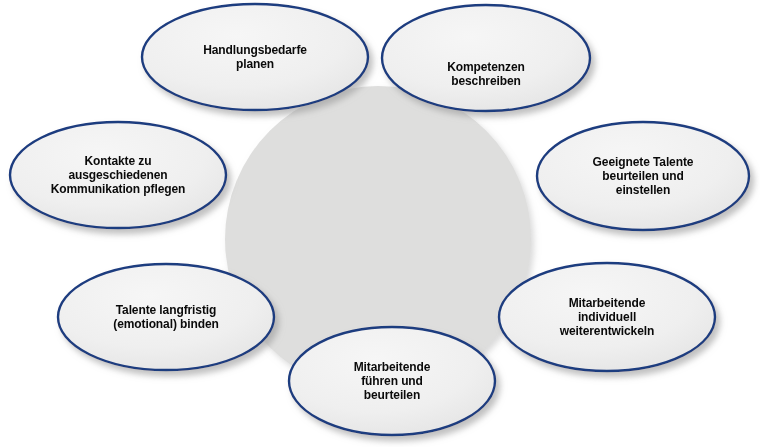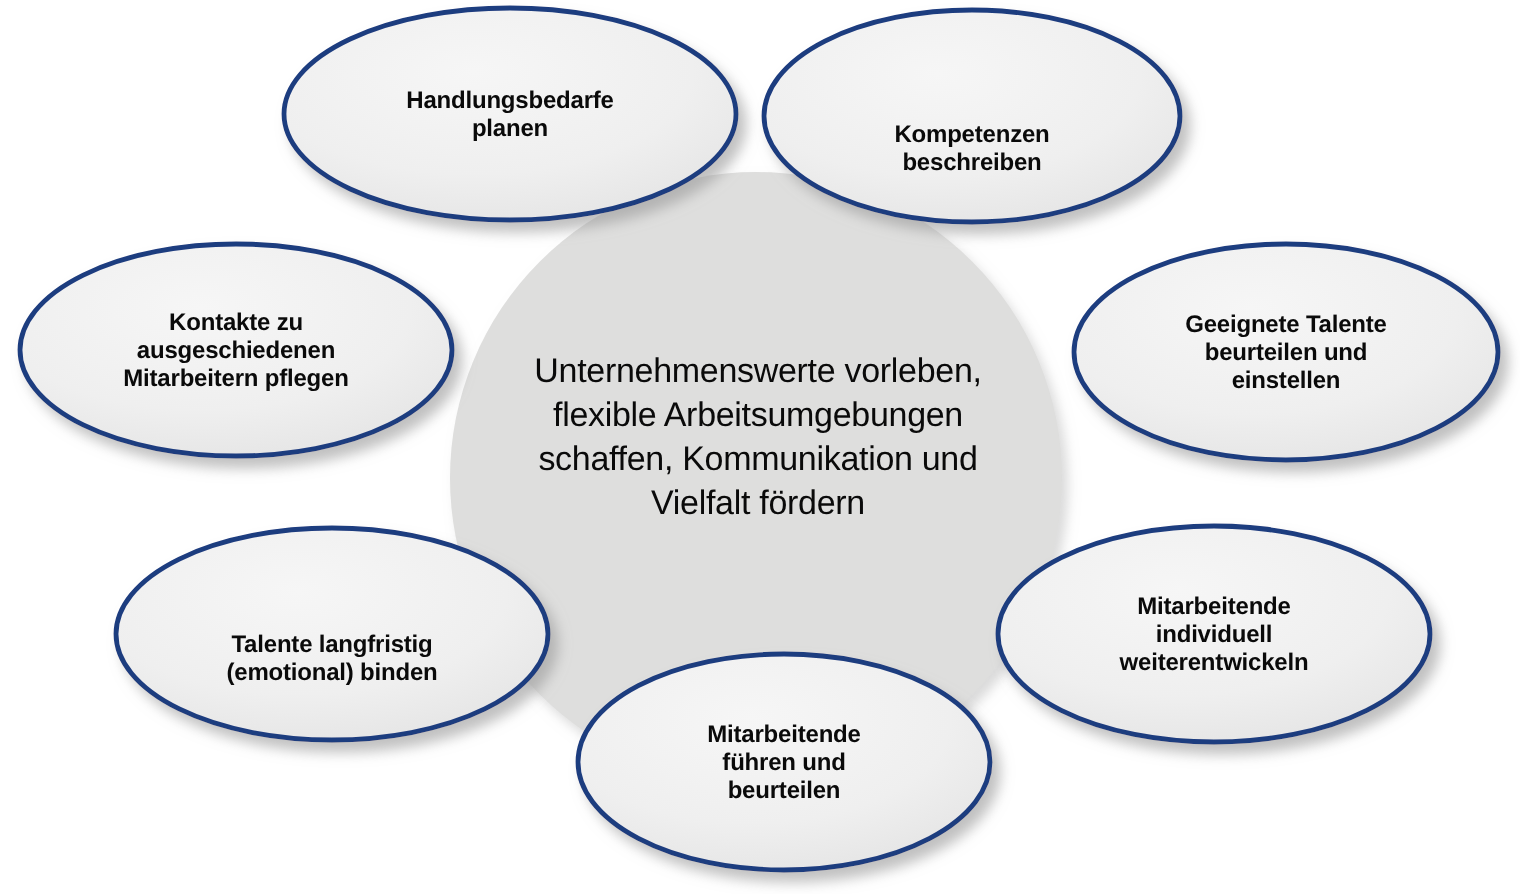--- a/index.html
+++ b/index.html
@@ -75,39 +75,35 @@
         <ellipse cx="255" cy="57" rx="113" ry="53" fill="url(#nodeGrad)" stroke="#1f3c7f" stroke-width="2.4" filter="url(#nodeShadow)"></ellipse>
         <ellipse cx="486" cy="58" rx="104" ry="53" fill="url(#nodeGrad)" stroke="#1f3c7f" stroke-width="2.4" filter="url(#nodeShadow)"></ellipse>
         <ellipse cx="643" cy="176" rx="106" ry="54" fill="url(#nodeGrad)" stroke="#1f3c7f" stroke-width="2.4" filter="url(#nodeShadow)"></ellipse>
         <ellipse cx="607" cy="317" rx="108" ry="54" fill="url(#nodeGrad)" stroke="#1f3c7f" stroke-width="2.4" filter="url(#nodeShadow)"></ellipse>
         <ellipse cx="392" cy="381" rx="103" ry="54" fill="url(#nodeGrad)" stroke="#1f3c7f" stroke-width="2.4" filter="url(#nodeShadow)"></ellipse>
         <ellipse cx="166" cy="317" rx="108" ry="53" fill="url(#nodeGrad)" stroke="#1f3c7f" stroke-width="2.4" filter="url(#nodeShadow)"></ellipse>
         <ellipse cx="118" cy="175" rx="108" ry="53" fill="url(#nodeGrad)" stroke="#1f3c7f" stroke-width="2.4" filter="url(#nodeShadow)"></ellipse>
       </g>
   </svg>
 
-  <div class="center-label" id="center-text" style="left:238px; top:160px; width:282px; height:118px;">Unternehmenswerte vorleben,
-flexible Arbeitsumgebungen
-schaffen, Kommunikation und
-Vielfalt fördern</div>
 
   <div id="node-labels">
       <div class="node-label" style="left: 142px; top: 4px; width: 226px; height: 106px;">Handlungsbedarfe
 planen</div>
       <div class="node-label" style="left: 382px; top: 21px; width: 208px; height: 106px;">Kompetenzen
 beschreiben</div>
       <div class="node-label" style="left: 537px; top: 122px; width: 212px; height: 108px;">Geeignete Talente
 beurteilen und
 einstellen</div>
       <div class="node-label" style="left: 499px; top: 263px; width: 216px; height: 108px;">Mitarbeitende
 individuell
 weiterentwickeln</div>
       <div class="node-label" style="left: 289px; top: 327px; width: 206px; height: 108px;">Mitarbeitende
 führen und
 beurteilen</div>
-      <div class="node-label" style="left: 58px; top: 276px; width: 216px; height: 106px;">Talente langfristig
+      <div class="node-label" style="left: 58px; top: 264px; width: 216px; height: 106px;">Talente langfristig
 (emotional) binden</div>
       <div class="node-label" style="left: 10px; top: 122px; width: 216px; height: 106px;">Kontakte zu
 ausgeschiedenen
-Mitarbeitern pflegen</div>
+Kommunikation pflegen</div>
     </div>
 
 </div>
 
 </body></html>

